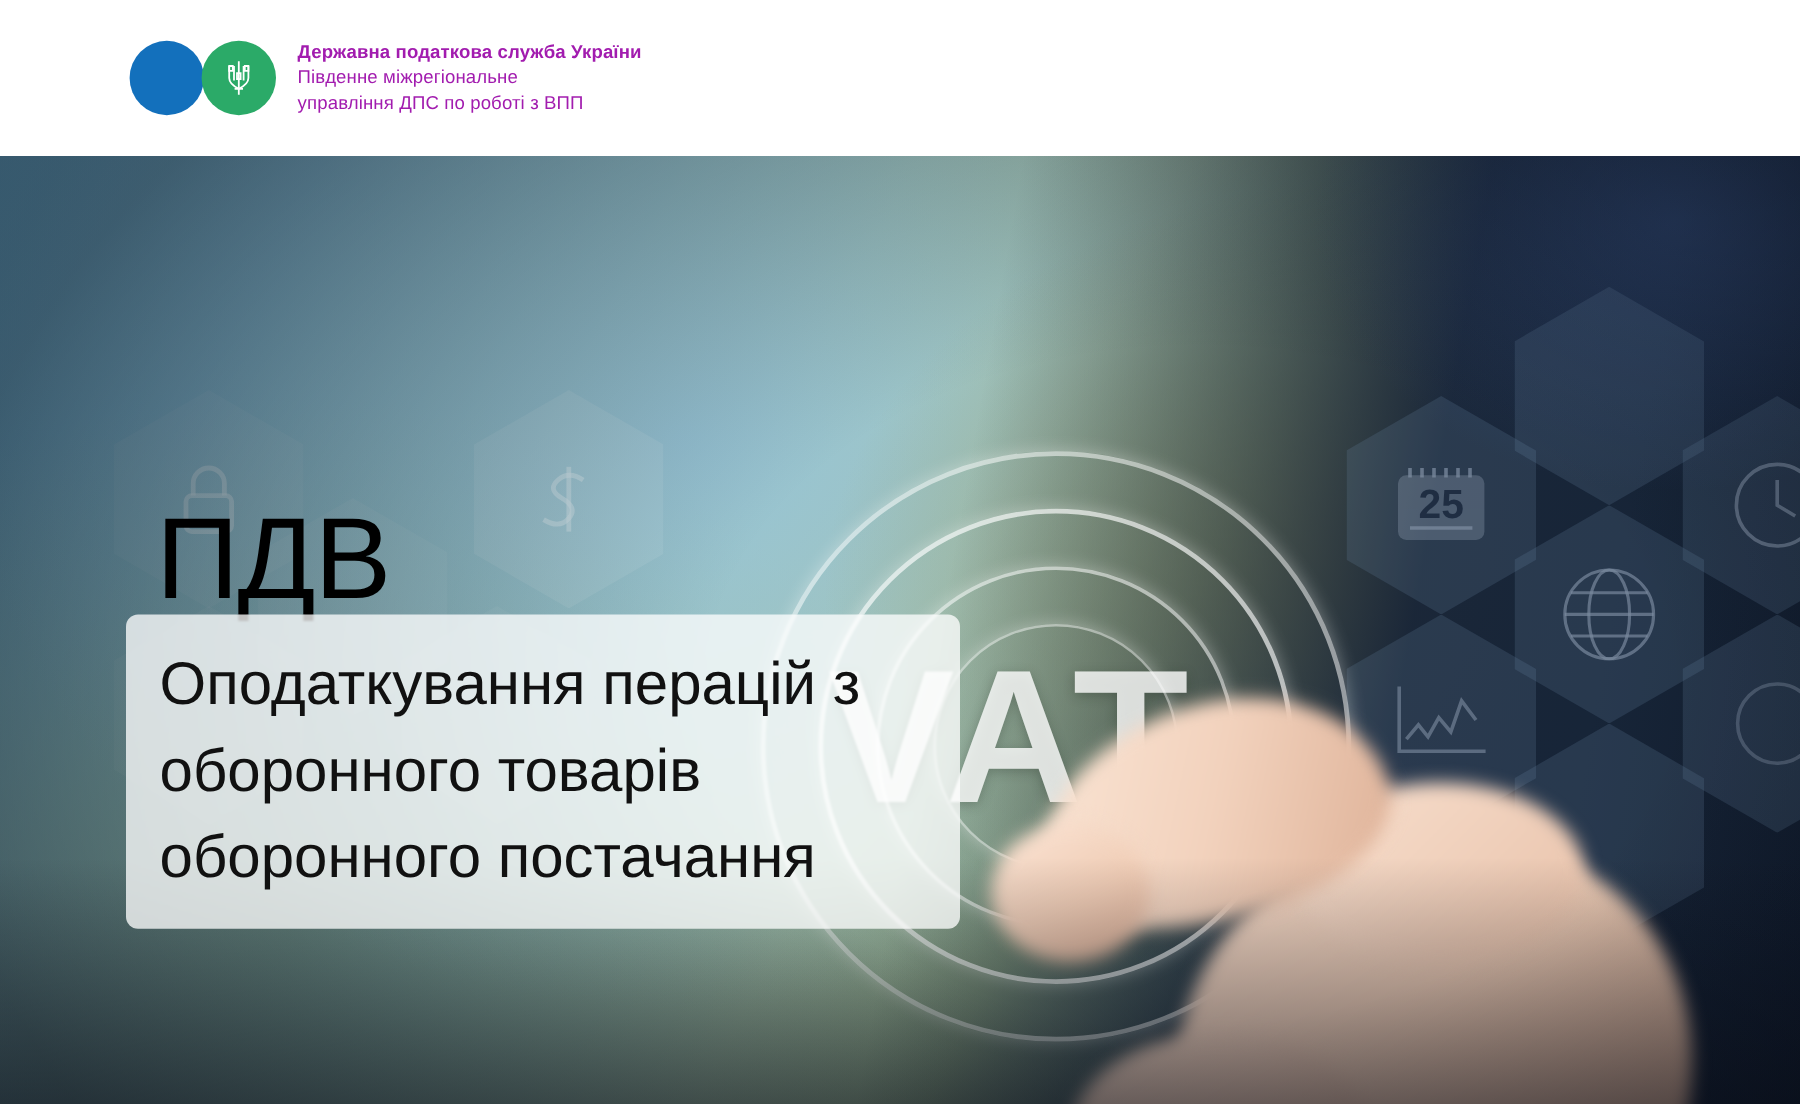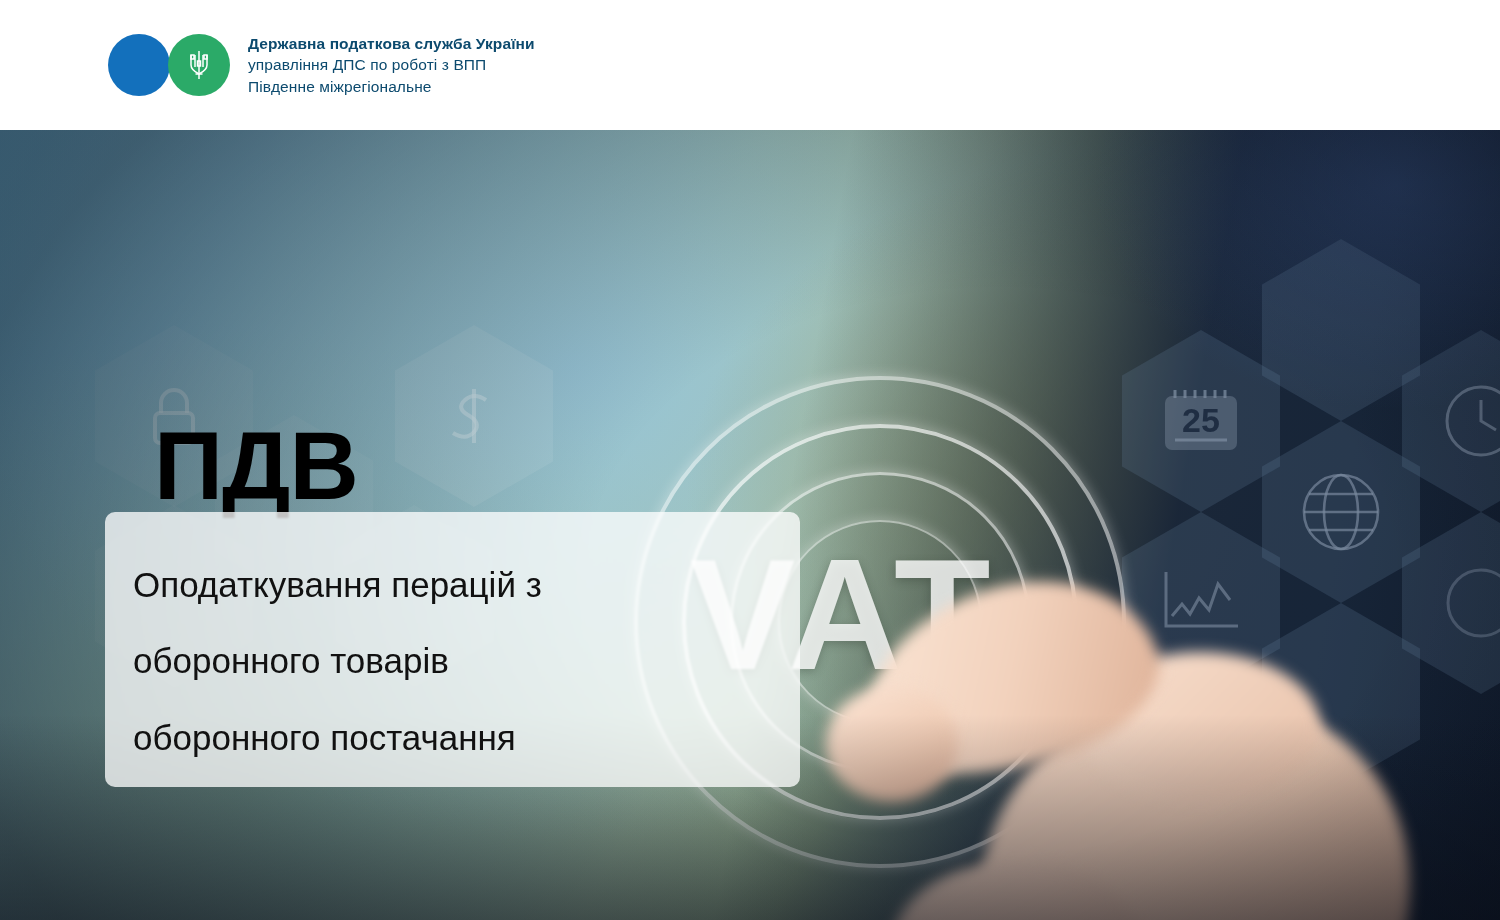--- a/index.html
+++ b/index.html
@@ -30,21 +30,21 @@
   .logo-circle-green {
     position:absolute; left:60px; top:0;
     width:62px; height:62px; border-radius:50%;
     background:#2baa68;
     display:flex; align-items:center; justify-content:center;
   }
   .trident { display:block; }
 
   .header-text {
     margin-left:18px;
-    color:#0c4a6e;
+    color:#a21caf;
     line-height:1.38;
   }
   .header-line { font-size:15.5px; letter-spacing:.1px; white-space:nowrap; }
   .header-line.bold { font-weight:bold; }
 
   
   .hero {
     position:absolute; left:0; top:130px;
     width:1500px; height:790px;
     overflow:hidden;
@@ -160,43 +160,41 @@
     left:120px; top:300px; width:480px; height:320px;
     border-radius:50%;
     background:radial-gradient(ellipse at 40% 40%, rgba(60,40,30,.18) 0%, rgba(60,40,30,0) 70%);
     filter:blur(18px);
   }
 
   
   .pdv-heading {
     position:absolute;
     left:130px; top:288px;
-    font-size:96px; font-weight:bold;
+    font-size:96px; font-weight:normal;
     color:#000000;
     letter-spacing:-1px;
     line-height:1;
     z-index:30;
-    margin-left:24px;
   }
   .title-panel {
     position:absolute;
     left:105px; top:382px;
     width:695px;
     padding:22px 28px 24px 28px;
     background:rgba(255,255,255,.76);
     border-radius:10px;
     z-index:30;
     backdrop-filter:blur(1px);
   }
   .title-line {
-    font-size:35px;
+    font-size:50px;
     color:#111111;
     line-height:1.44;
     white-space:nowrap;
-    margin-top:26px;
   }
 </style>
 </head>
 <body>
 
 <div class="page">
 
   <div class="header">
 
     <div class="logo-marks">
@@ -213,22 +211,22 @@
             <path d="M11.5 13 h3 v5 h-3 z"></path>
             <path d="M9.5 26 h7"></path>
             <path d="M13 26 L13 31"></path>
           </g>
         </svg>
       </div>
     </div>
 
     <div class="header-text">
       <div class="header-line bold">Державна податкова служба України</div>
+      <div class="header-line">Південне міжрегіональне</div>
       <div class="header-line">управління ДПС по роботі з ВПП</div>
-      <div class="header-line">Південне міжрегіональне</div>
     </div>
 
   </div>
 
   <div class="hero">
 
     <div class="bg-layer bg-base"></div>
 
     <div class="hexfield">
       <div class="hex faint" style="left:95px; top:195px;">

